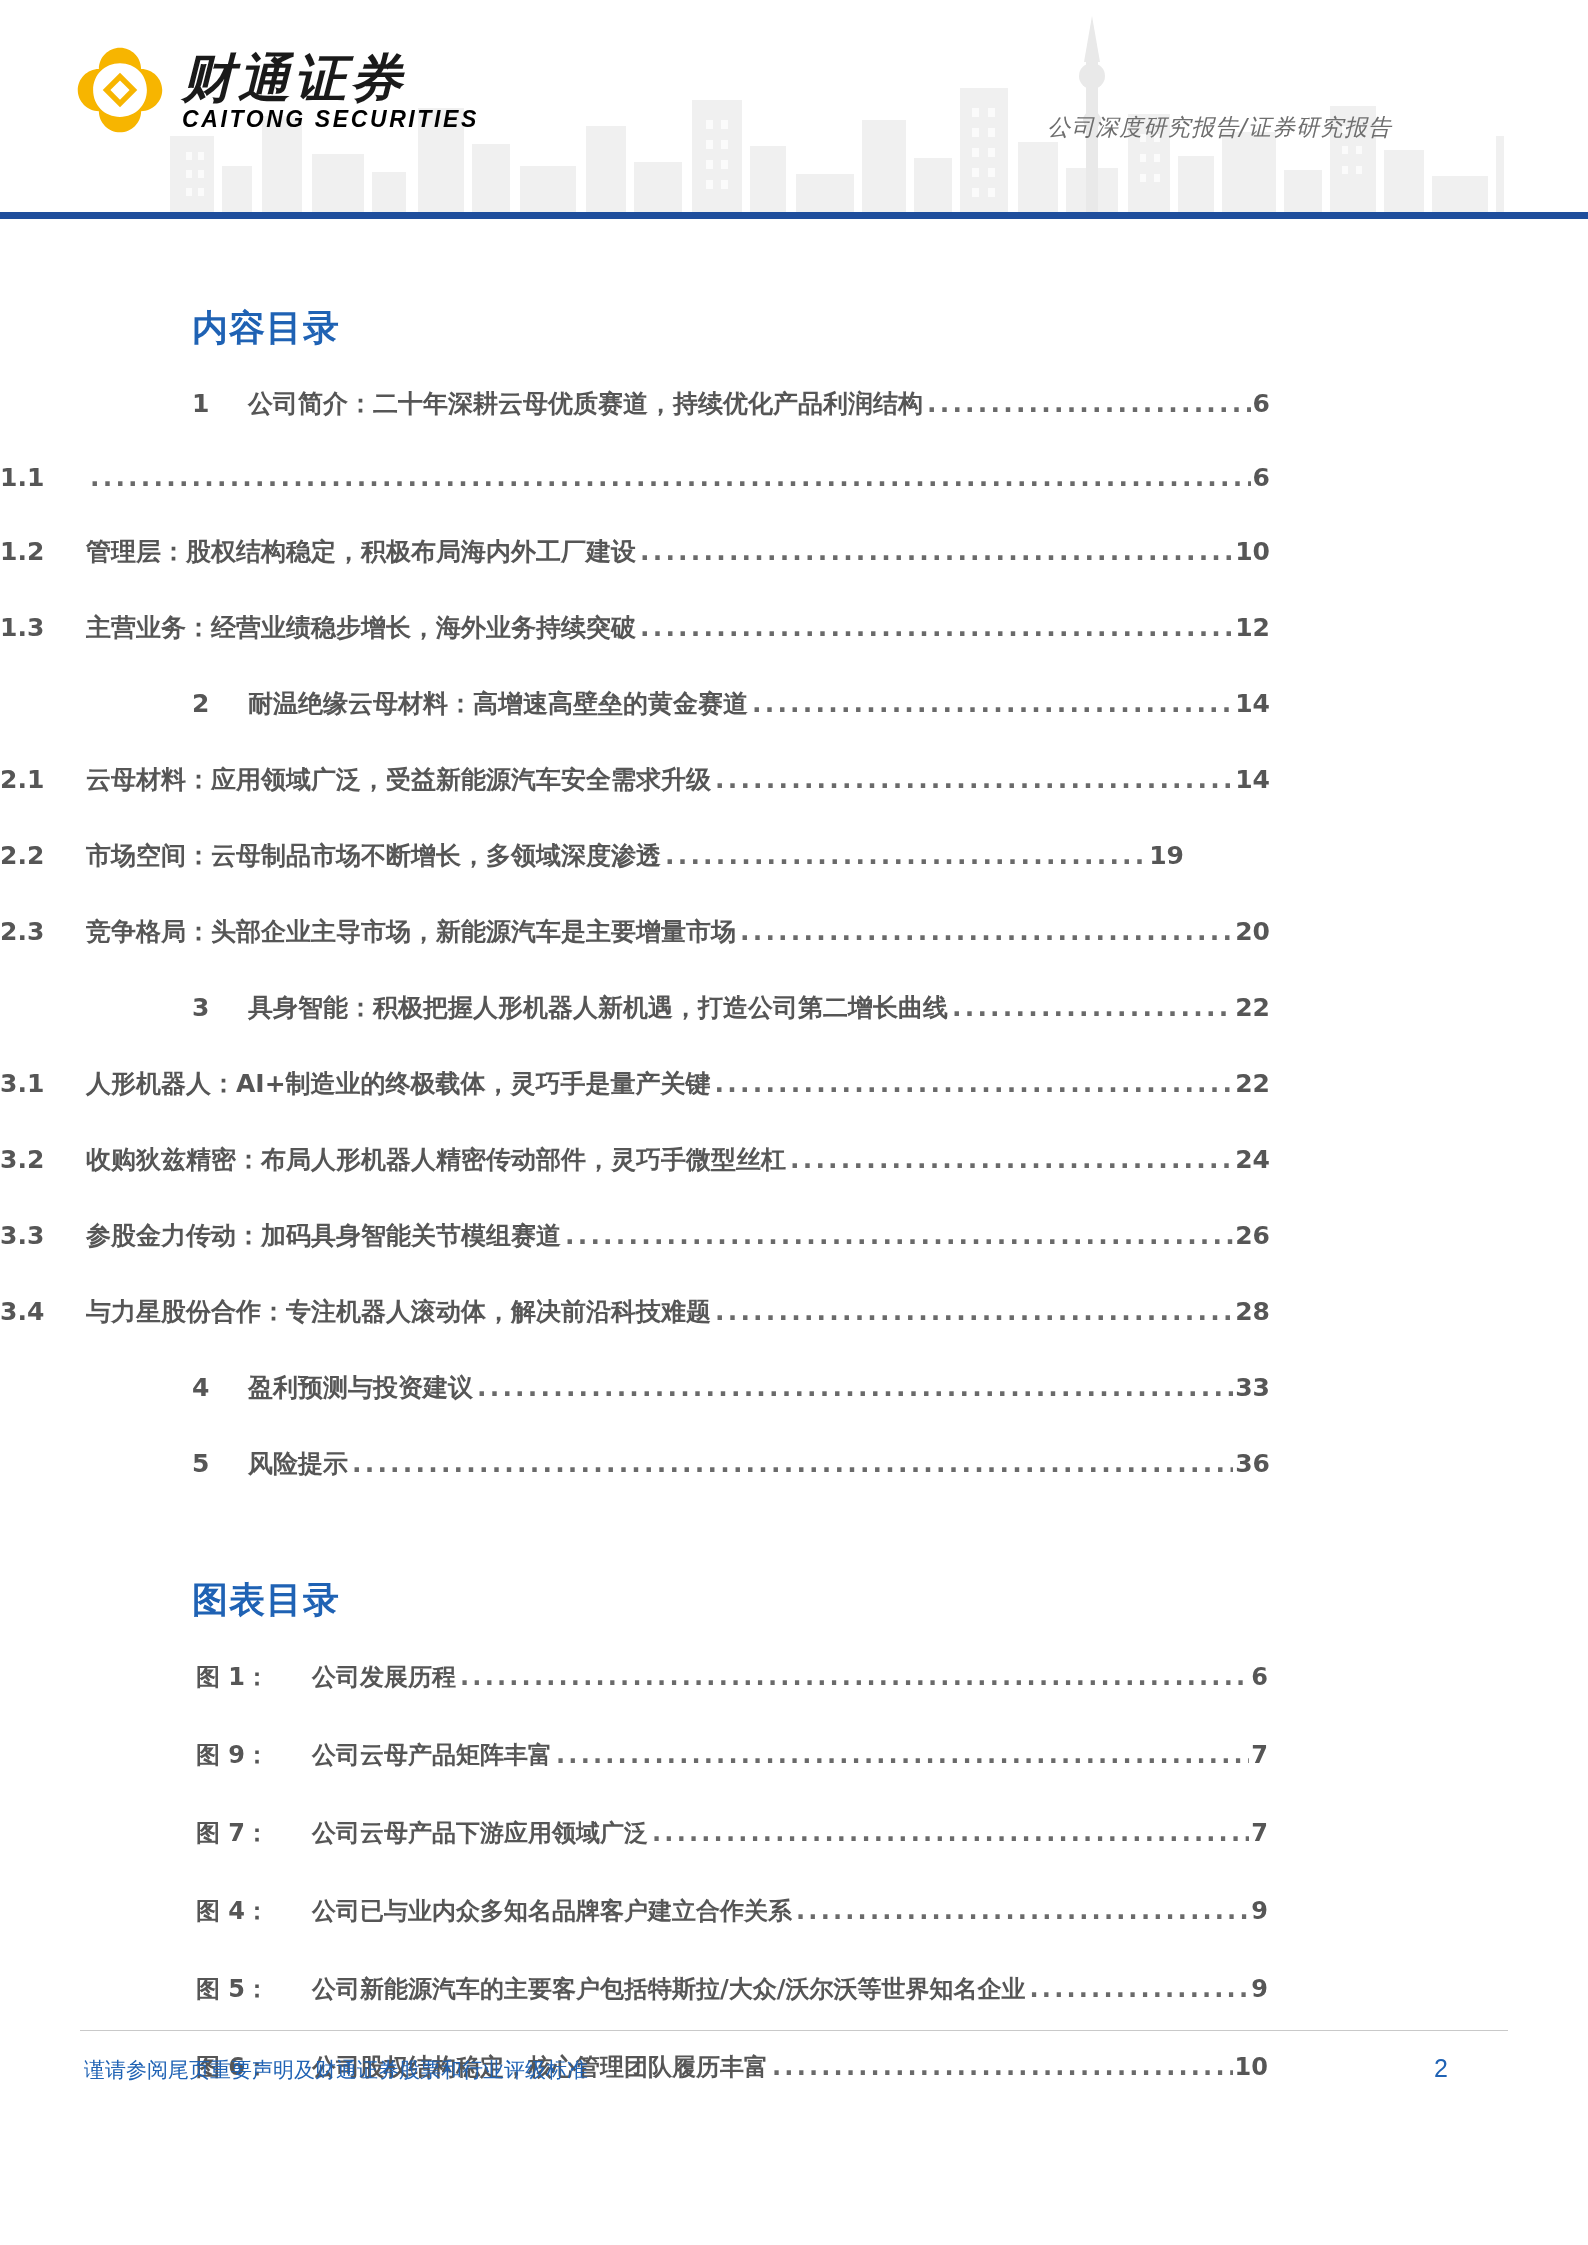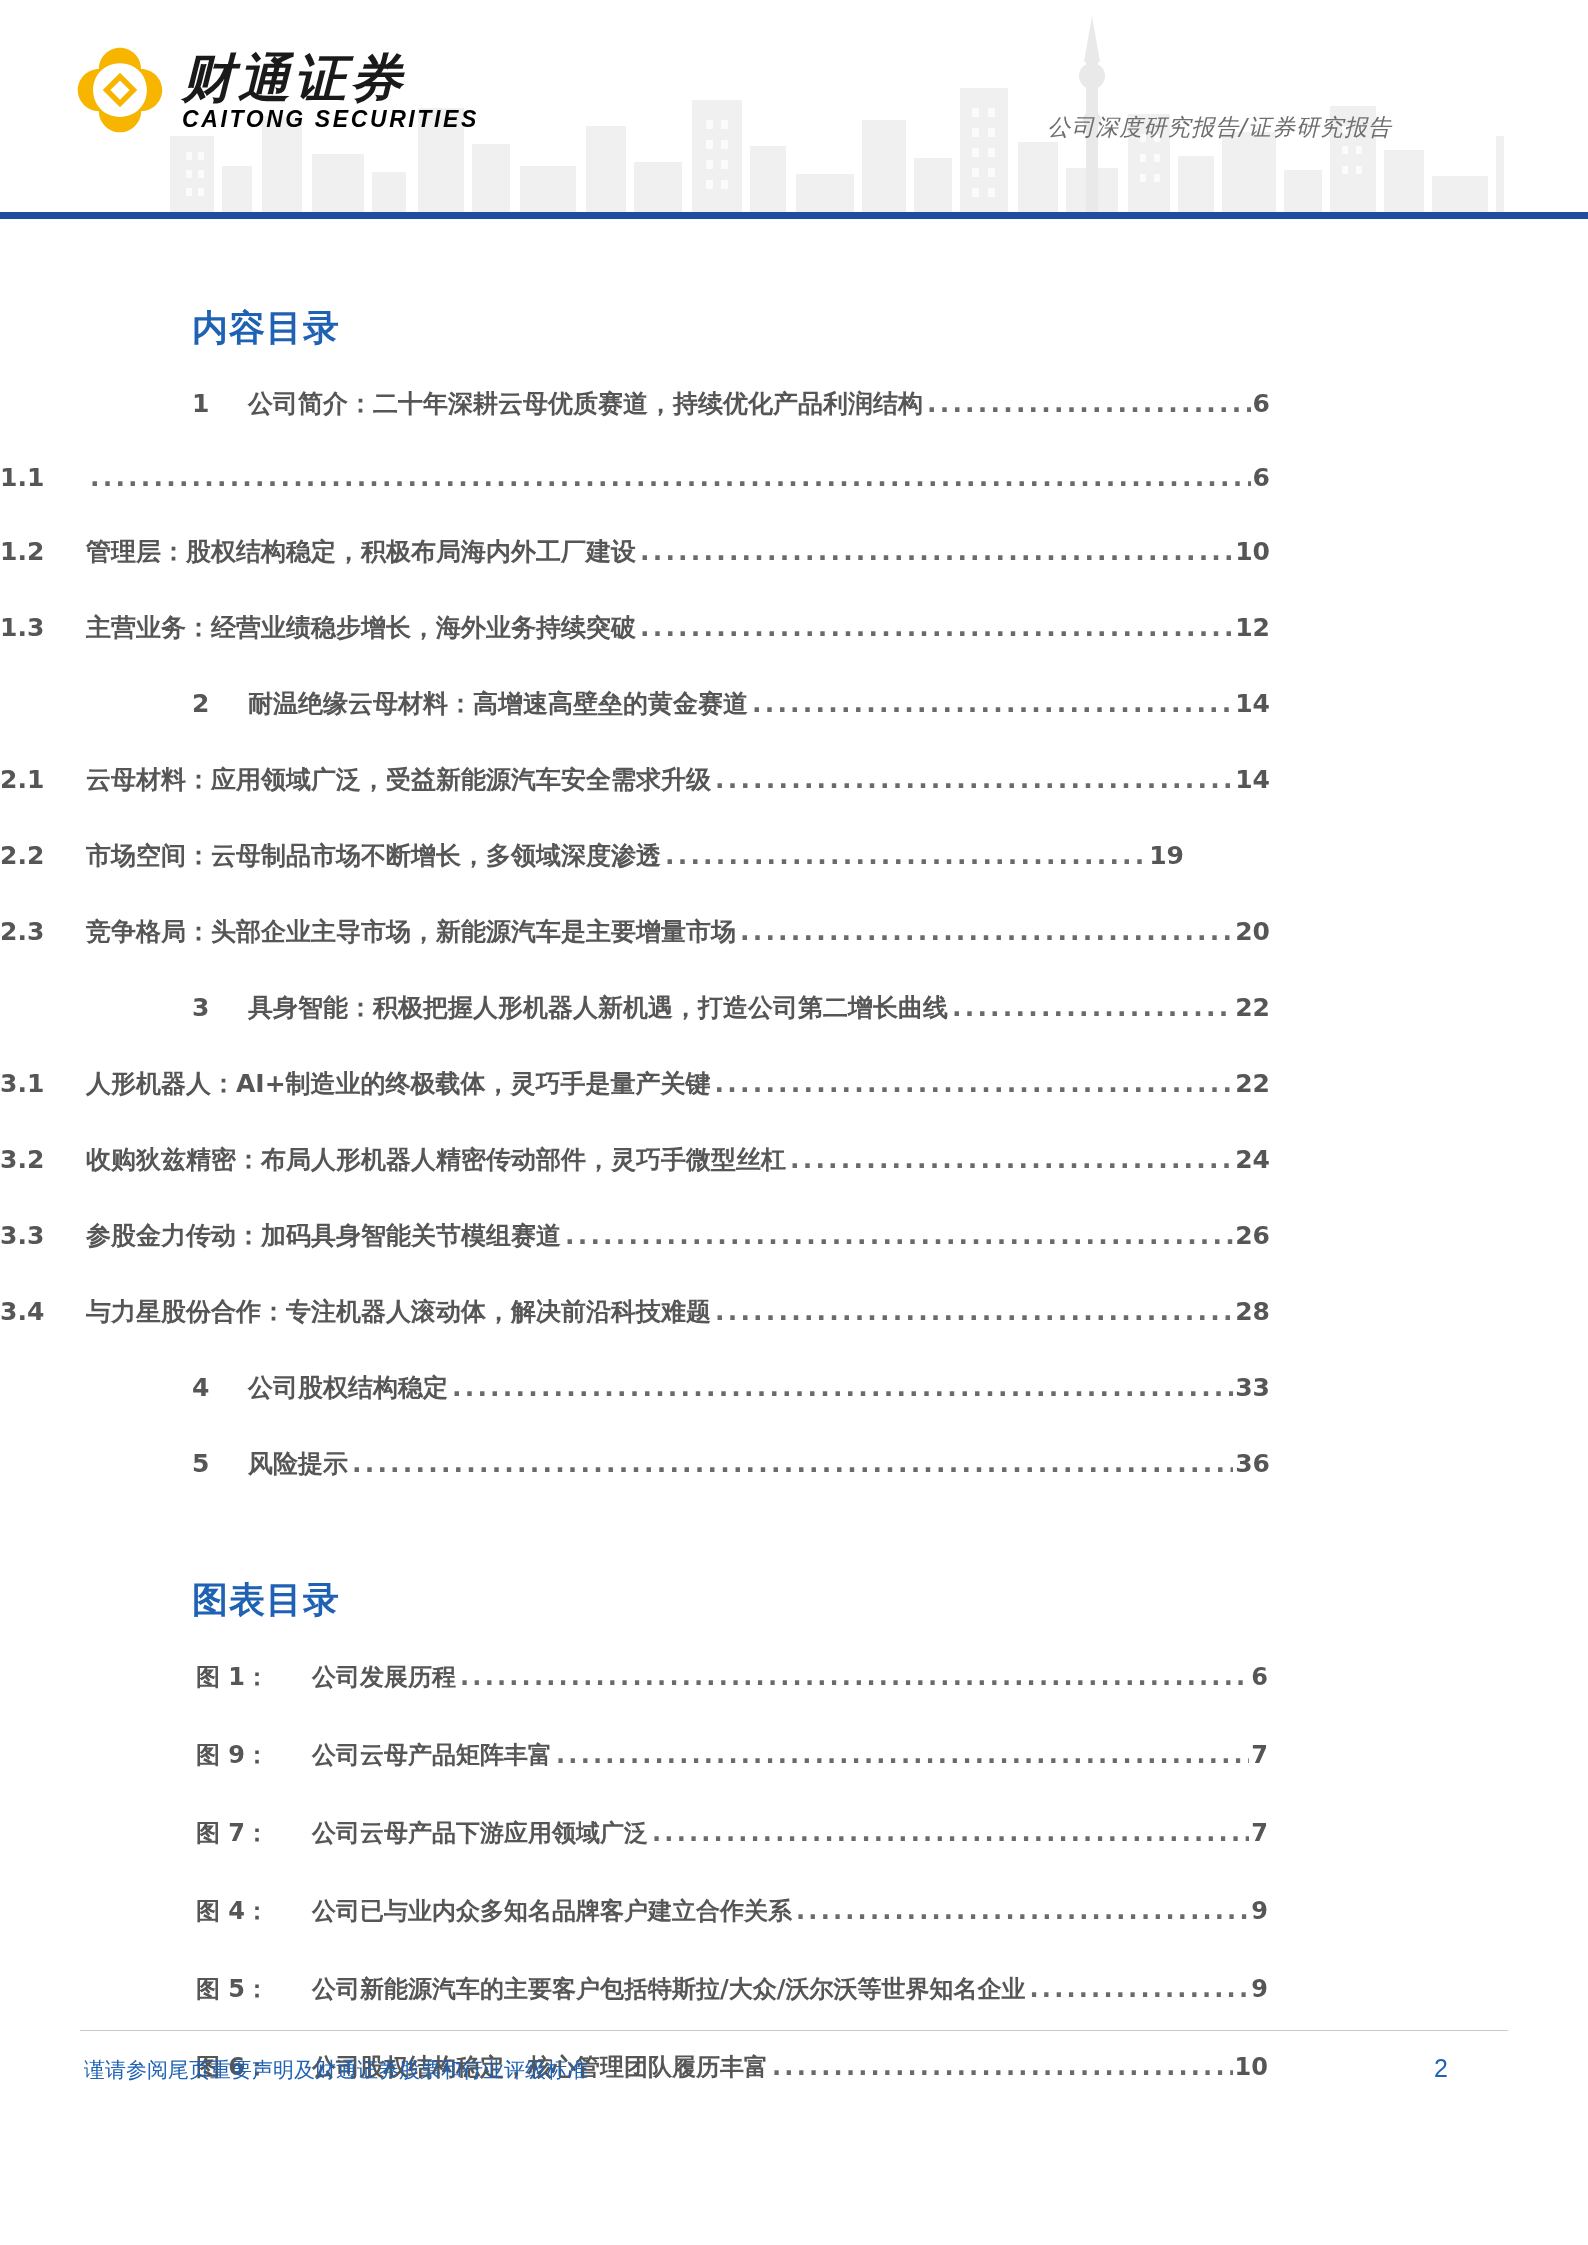--- a/index.html
+++ b/index.html
@@ -401,21 +401,21 @@
           <span class="toc-page">26</span>
         </div>
         <div class="toc-row lvl2">
           <span class="toc-num">3.4</span>
           <span class="toc-label">与力星股份合作：专注机器人滚动体，解决前沿科技难题</span>
           <span class="toc-dots">.......................................................................................................................................................................................................</span>
           <span class="toc-page">28</span>
         </div>
         <div class="toc-row lvl1">
           <span class="toc-num">4</span>
-          <span class="toc-label">公司股权结构稳定</span>
+          <span class="toc-label">盈利预测与投资建议</span>
           <span class="toc-dots">.......................................................................................................................................................................................................</span>
           <span class="toc-page">33</span>
         </div>
         <div class="toc-row lvl1">
           <span class="toc-num">5</span>
           <span class="toc-label">风险提示</span>
           <span class="toc-dots">.......................................................................................................................................................................................................</span>
           <span class="toc-page">36</span>
         </div>
       </div>

